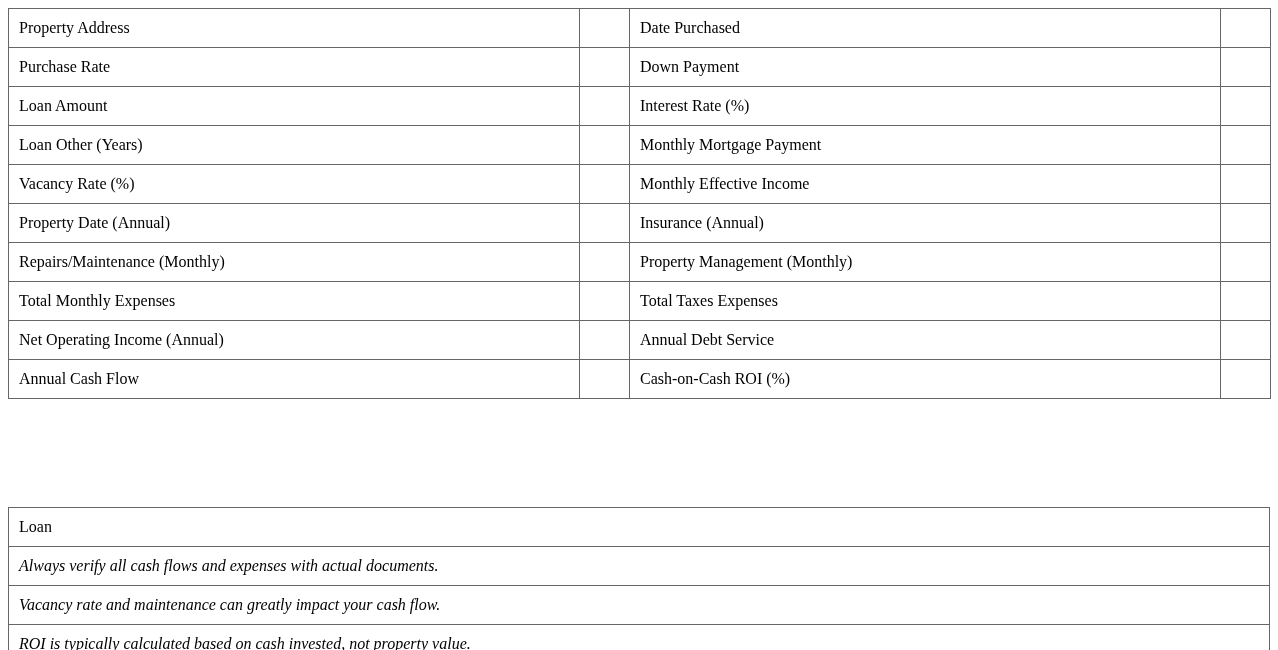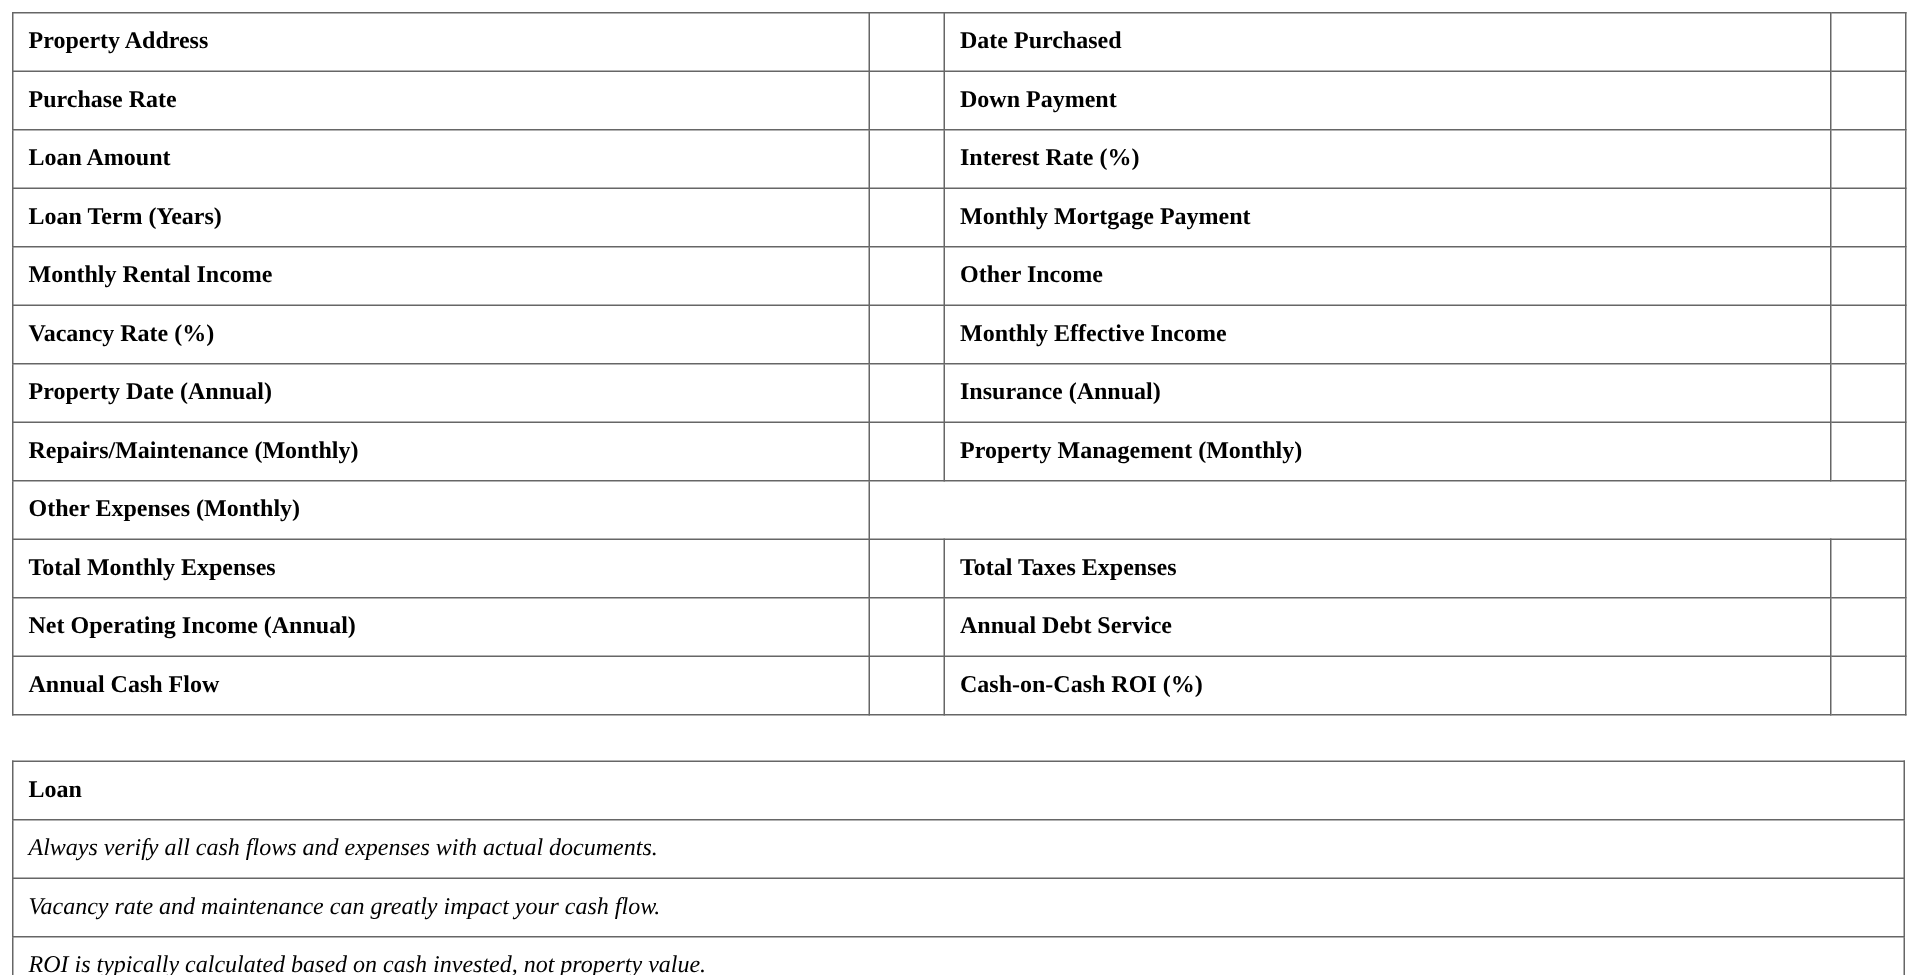--- a/index.html
+++ b/index.html
@@ -21,21 +21,21 @@
     td {
       border: 1px solid #666666;
       height: 38px;
       padding: 0 10px;
       box-sizing: border-box;
       vertical-align: middle;
       white-space: nowrap;
       overflow: hidden;
     }
     tr { height: 39px; }
-    .lbl { font-weight: bold; }
+    .lbl { font-weight: normal; }
     .note { font-weight: normal; font-style: italic; }
     col.c1 { width: 571px; }
     col.c2 { width: 50px; }
     col.c3 { width: 591px; }
     col.c4 { width: 50px; }
   </style>
 </head>
 <body>
 
 <table id="main-table">
@@ -58,52 +58,42 @@
       <td class="lbl">Down Payment</td>
       <td></td>
     </tr>
     <tr>
       <td class="lbl">Loan Amount</td>
       <td></td>
       <td class="lbl">Interest Rate (%)</td>
       <td></td>
     </tr>
     <tr>
-      <td class="lbl">Loan Term (Years)</td>
+      <td class="lbl">Loan Other (Years)</td>
       <td></td>
       <td class="lbl">Monthly Mortgage Payment</td>
-      <td></td>
-    </tr>
-    <tr>
-      <td class="lbl">Monthly Rental Income</td>
-      <td></td>
-      <td class="lbl">Other Income</td>
       <td></td>
     </tr>
     <tr>
       <td class="lbl">Vacancy Rate (%)</td>
       <td></td>
       <td class="lbl">Monthly Effective Income</td>
       <td></td>
     </tr>
     <tr>
       <td class="lbl">Property Date (Annual)</td>
       <td></td>
       <td class="lbl">Insurance (Annual)</td>
       <td></td>
     </tr>
     <tr>
       <td class="lbl">Repairs/Maintenance (Monthly)</td>
       <td></td>
       <td class="lbl">Property Management (Monthly)</td>
       <td></td>
-    </tr>
-    <tr>
-      <td class="lbl">Other Expenses (Monthly)</td>
-      <td colspan="3"></td>
     </tr>
     <tr>
       <td class="lbl">Total Monthly Expenses</td>
       <td></td>
       <td class="lbl">Total Taxes Expenses</td>
       <td></td>
     </tr>
     <tr>
       <td class="lbl">Net Operating Income (Annual)</td>
       <td></td>

